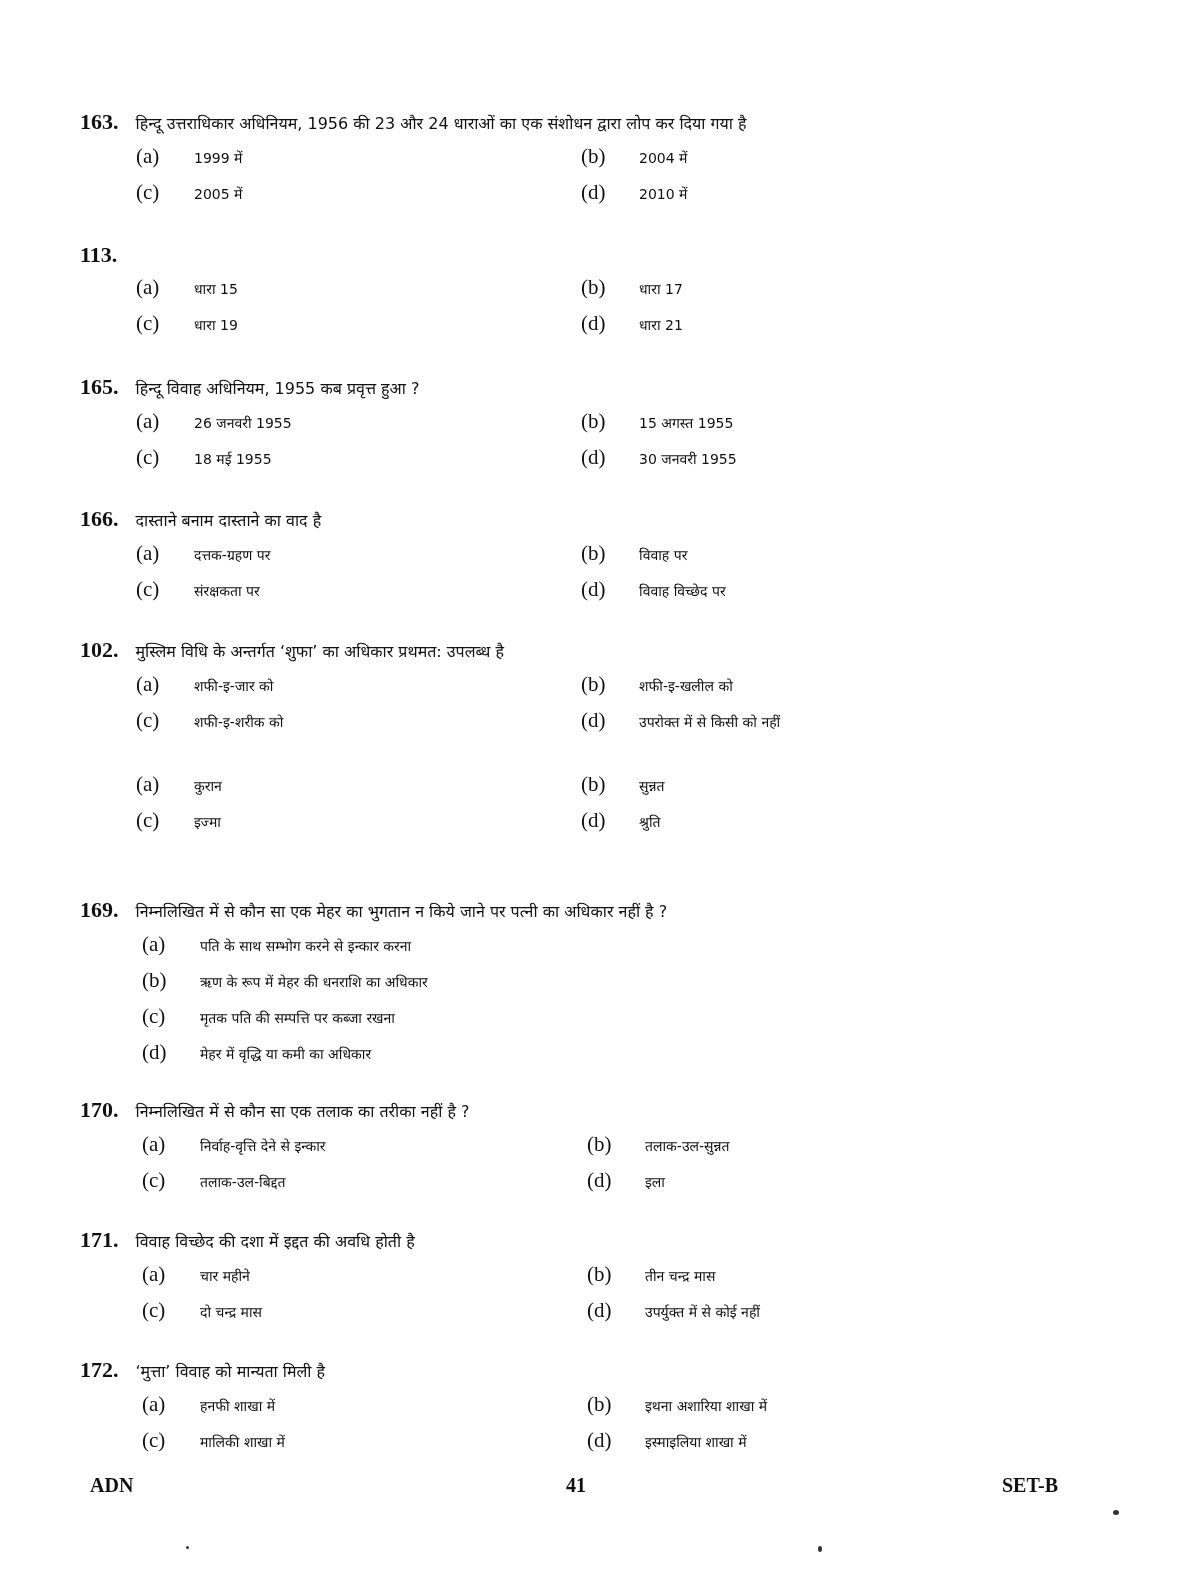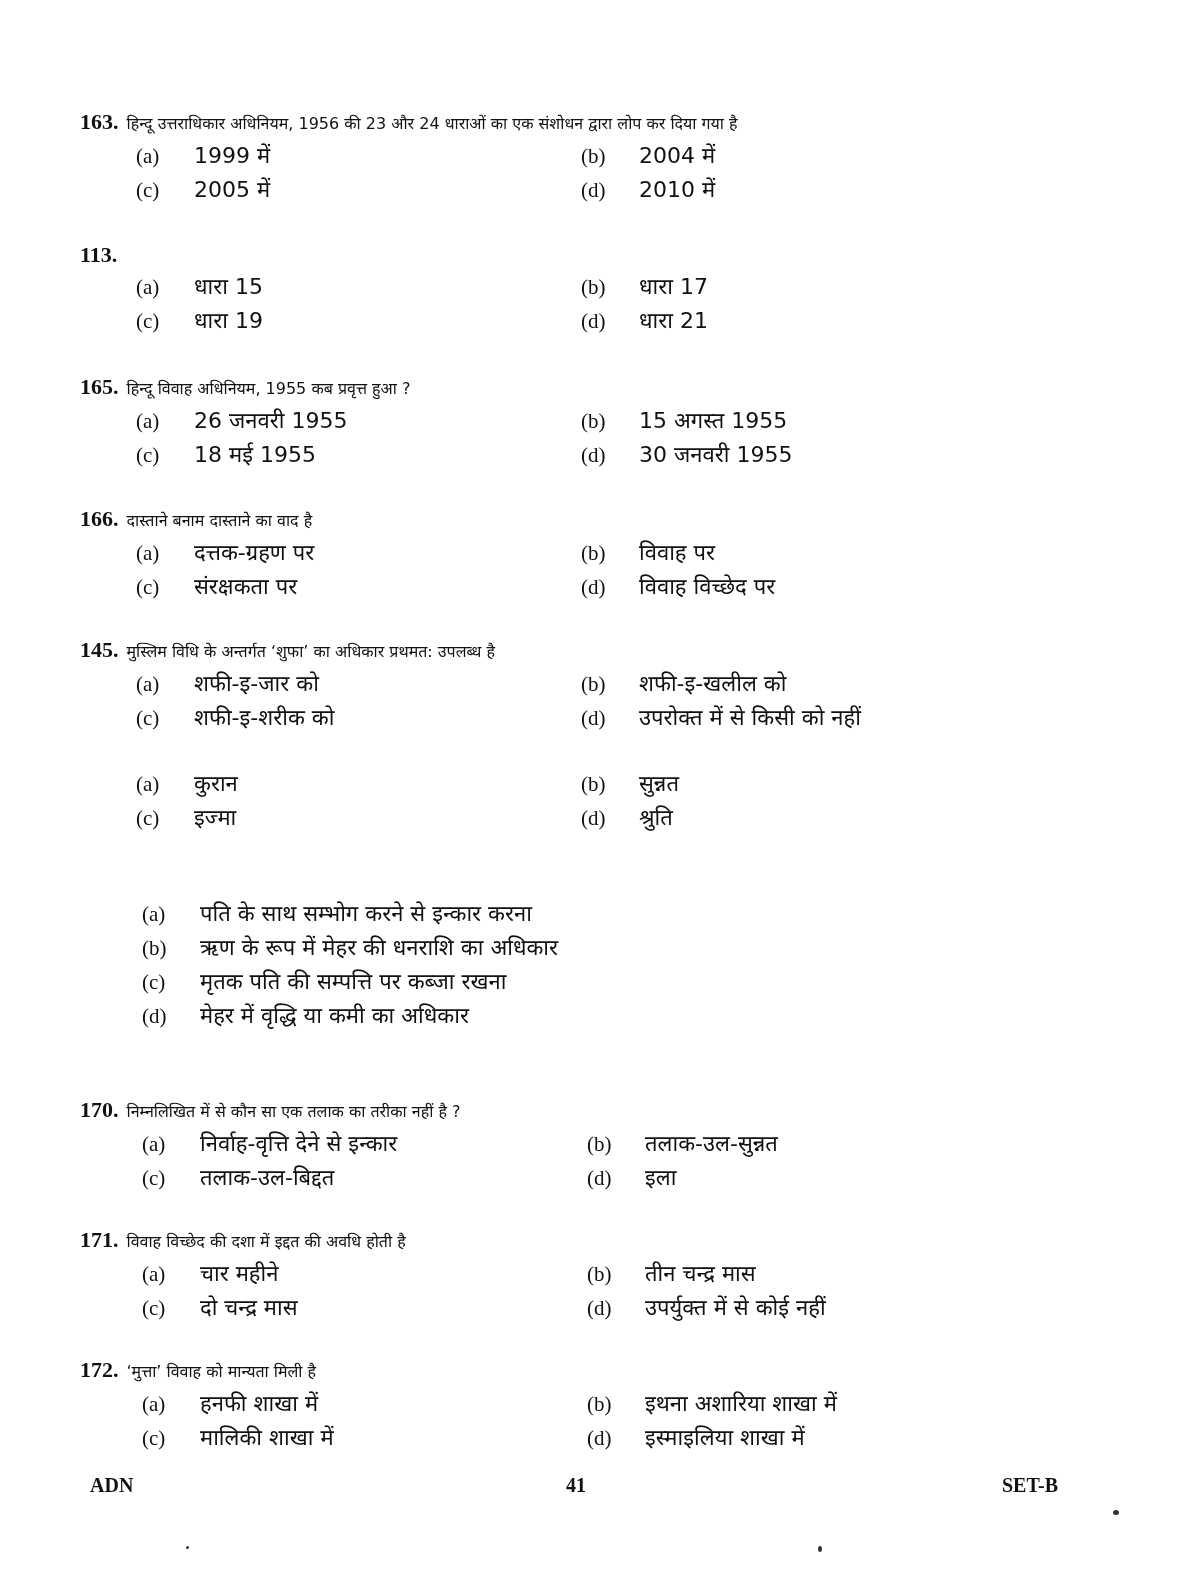--- a/index.html
+++ b/index.html
@@ -30,21 +30,21 @@
       display: flex;
       align-items: baseline;
       font-size: 21px;
       font-weight: bold;
       line-height: 28px;
       white-space: nowrap;
     }
     .q-num {
       font-weight: bold;
       font-size: 22px;
-      margin-right: 8px;
+      margin-right: 17px;
     }
     .q-text {
       font-family: "DejaVu Sans", sans-serif;
       font-size: 16px;
       font-weight: normal;
     }
     .opts-grid {
       display: grid;
       grid-template-columns: 445px 400px;
       margin-left: 56px;
@@ -65,21 +65,21 @@
       line-height: 28px;
       white-space: nowrap;
     }
     .opt-label {
       width: 58px;
       font-weight: normal;
       font-size: 21px;
     }
     .opt-text {
       font-family: "DejaVu Sans", sans-serif;
-      font-size: 22px;
+      font-size: 14px;
     }
     .footer {
       position: absolute;
       top: 1474px;
       font-weight: bold;
       font-size: 20px;
       font-family: Liberation Serif, serif;
     }
     .speck {
       position: absolute;
@@ -186,21 +186,21 @@
         </div>
       <div class="opt">
           <span class="opt-label">(d)</span>
           <span class="opt-text">विवाह विच्छेद पर</span>
         </div>
     </div>
   </div>
 
   <div class="question" style="top:636px;">
     <div class="q-line">
-      <span class="q-num">145.</span>
+      <span class="q-num">102.</span>
       <span class="q-text">मुस्लिम विधि के अन्तर्गत ‘शुफा’ का अधिकार प्रथमत: उपलब्ध है</span>
     </div>
     <div class="opts-grid">
       <div class="opt">
           <span class="opt-label">(a)</span>
           <span class="opt-text">शफी-इ-जार को</span>
         </div>
       <div class="opt">
           <span class="opt-label">(b)</span>
           <span class="opt-text">शफी-इ-खलील को</span>
@@ -231,20 +231,24 @@
           <span class="opt-text">इज्मा</span>
         </div>
       <div class="opt">
           <span class="opt-label">(d)</span>
           <span class="opt-text">श्रुति</span>
         </div>
     </div>
   </div>
 
   <div class="question" style="top:896px;">
+    <div class="q-line">
+      <span class="q-num">169.</span>
+      <span class="q-text">निम्नलिखित में से कौन सा एक मेहर का भुगतान न किये जाने पर पत्नी का अधिकार नहीं है ?</span>
+    </div>
     <div class="opts-list">
       <div class="opt">
           <span class="opt-label">(a)</span>
           <span class="opt-text">पति के साथ सम्भोग करने से इन्कार करना</span>
         </div>
       <div class="opt">
           <span class="opt-label">(b)</span>
           <span class="opt-text">ऋण के रूप में मेहर की धनराशि का अधिकार</span>
         </div>
       <div class="opt">

